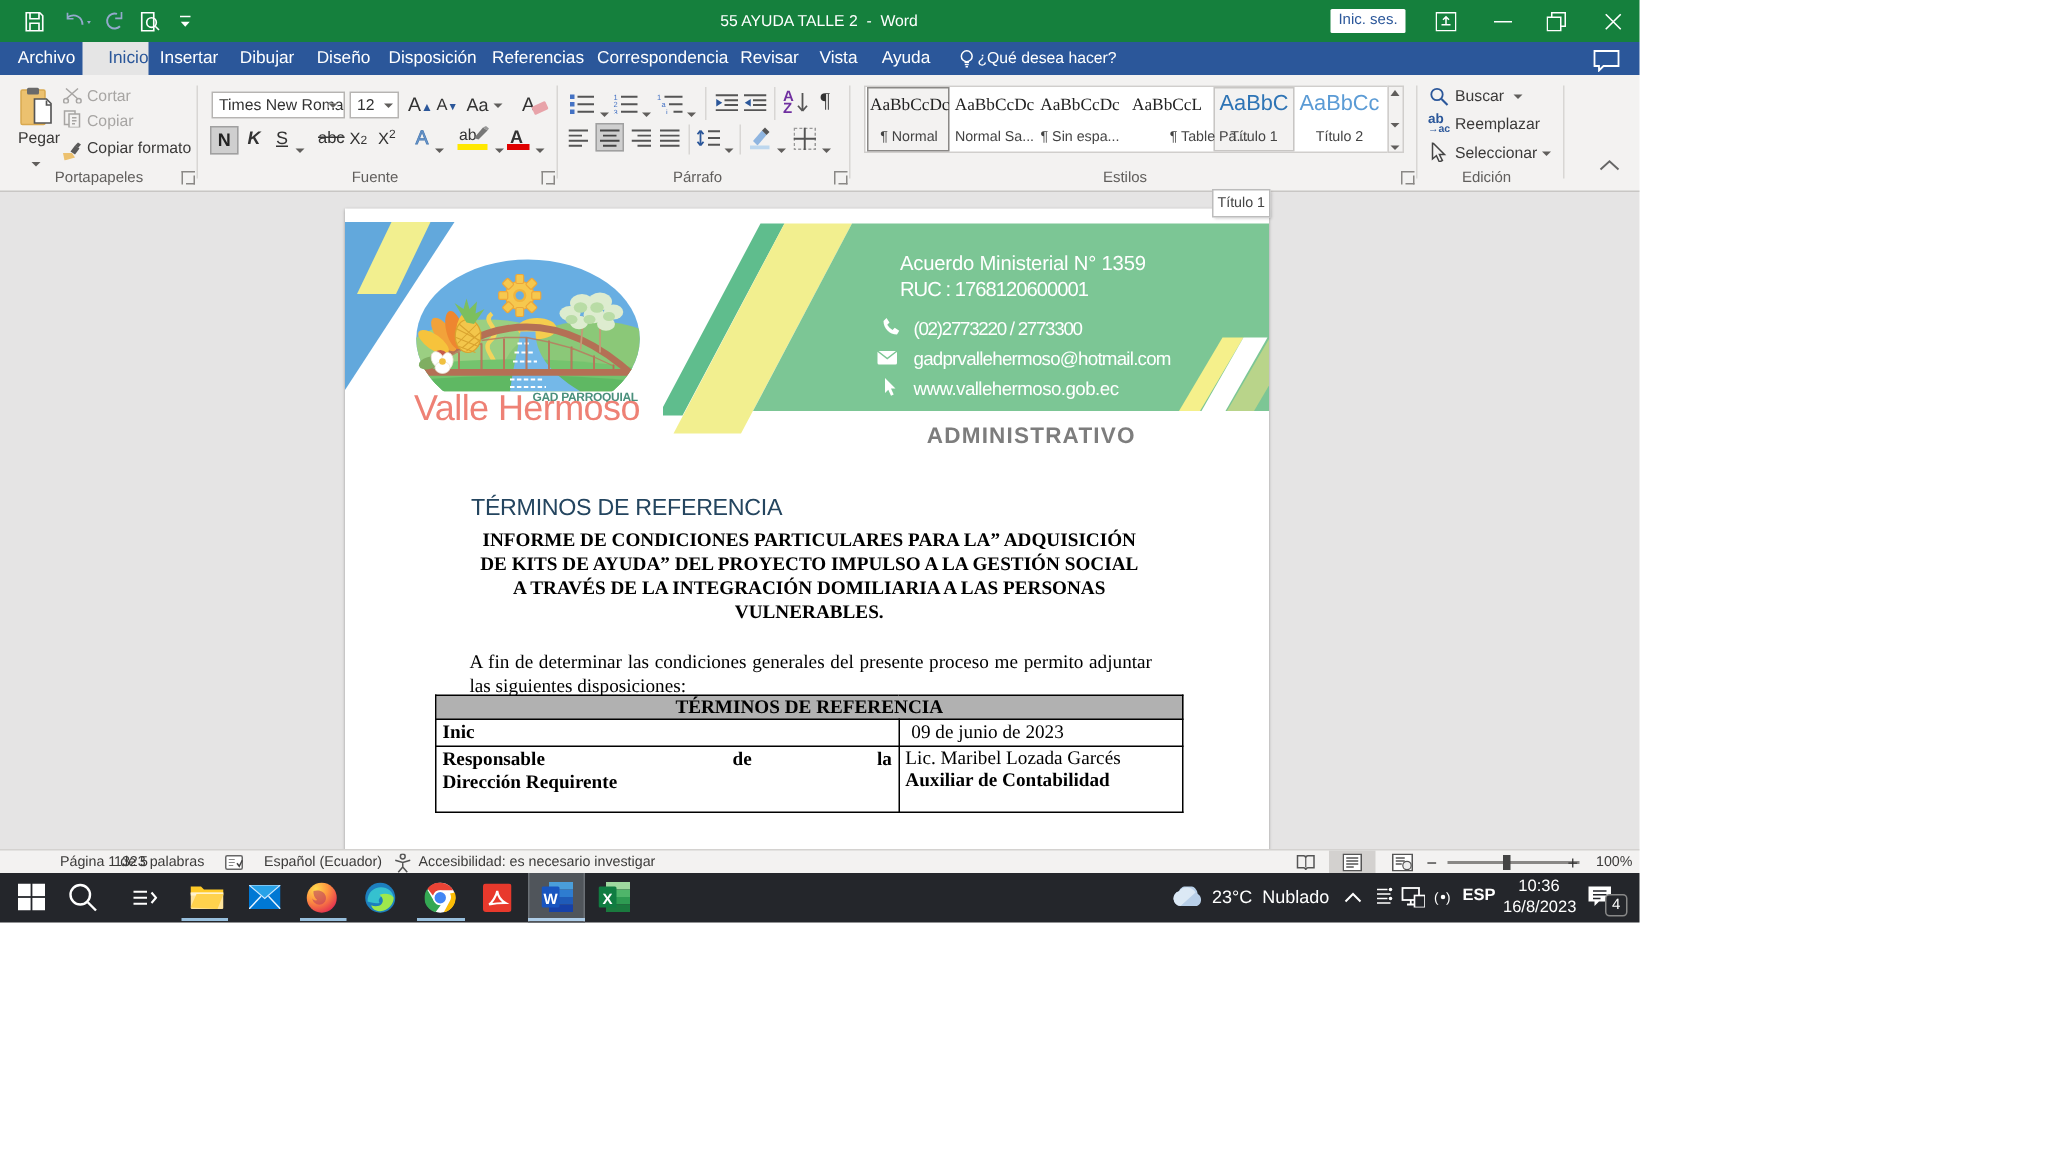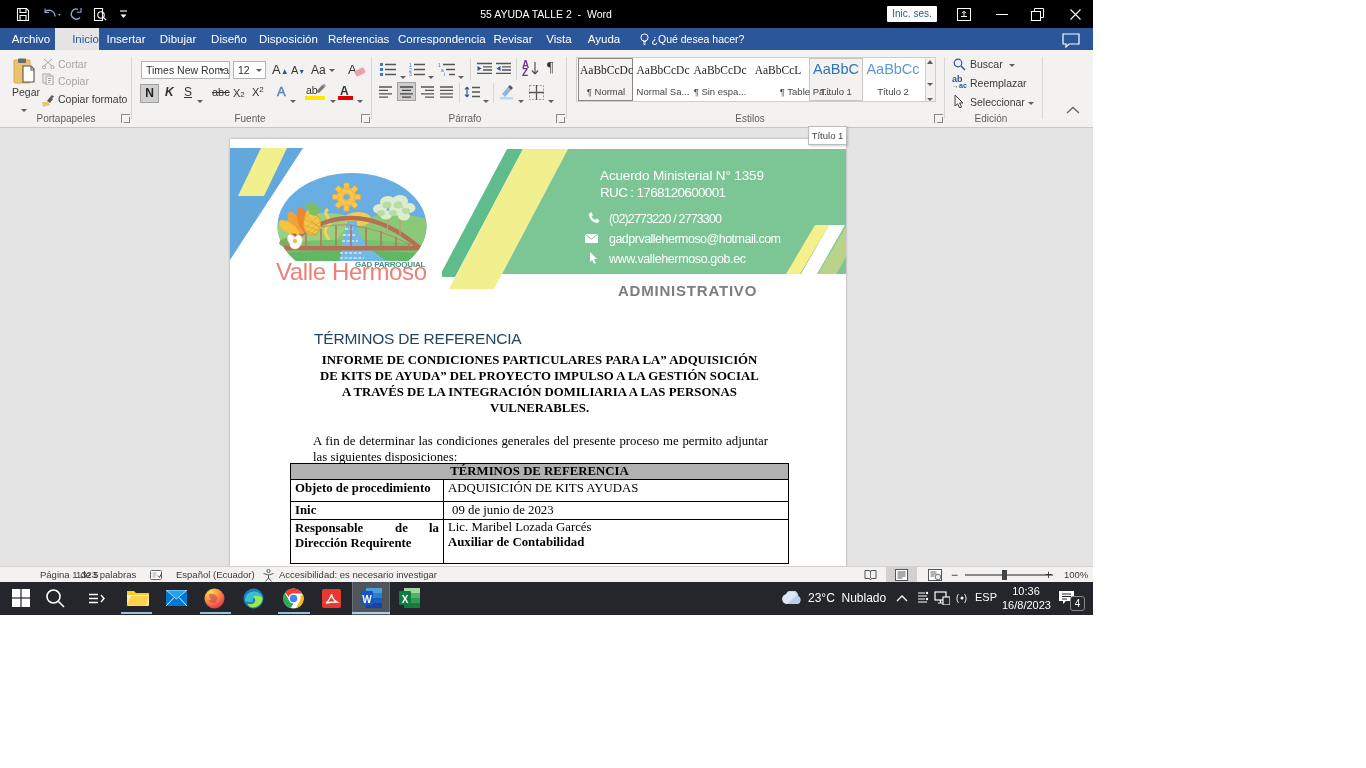--- a/index.html
+++ b/index.html
@@ -1,21 +1,21 @@
 <!DOCTYPE html>
 <html><head>
 <meta charset="utf-8">
 <style>
 html,body{margin:0;padding:0;background:#fff;width:1366px;height:768px;overflow:hidden;}
 *{box-sizing:border-box;}
 body{font-family:"Liberation Sans",sans-serif;}
 #screen{position:absolute;left:0;top:0;width:1093px;height:614px;background:#fff;}
 .abs{position:absolute;}
 
-#titlebar{position:absolute;left:0;top:0;width:1093px;height:28px;background:#000000;}
+#titlebar{position:absolute;left:0;top:0;width:1093px;height:28px;background:#15803d;}
 #tabrow{position:absolute;left:0;top:28px;width:1093px;height:22px;background:#2b579a;}
 .tab{position:absolute;top:0;height:22px;color:#fff;font-size:11.5px;line-height:22px;text-align:center;}
 #tab-active{position:absolute;left:55px;top:0;width:44px;height:22px;background:#e5e5e5;color:#2b579a;font-size:11.5px;line-height:22px;text-align:right;}
 
 #ribbon{position:absolute;left:0;top:0;width:1093px;height:128px;}
 #ribbonbg{position:absolute;left:0;top:50px;width:1093px;height:78px;background:#f3f2f1;border-bottom:1px solid #c8c6c4;}
 .vsep{position:absolute;top:57px;width:1px;height:62px;background:#d8d6d4;}
 .glabel{position:absolute;top:113px;font-size:10px;color:#605e5c;text-align:center;}
 .launcher{position:absolute;top:114px;width:9px;height:9px;border-left:1px solid #8a8886;border-top:1px solid #8a8886;}
 .launcher:after{content:"";position:absolute;left:2px;top:2px;width:5px;height:5px;border-right:1.5px solid #8a8886;border-bottom:1.5px solid #8a8886;}
@@ -440,24 +440,20 @@
       <div class="abs" style="left:380px;top:143px;width:155px;text-align:center;font-size:15px;font-weight:bold;letter-spacing:0.8px;color:#7d7d7d;">ADMINISTRATIVO</div>
       <div class="abs" style="left:84px;top:191px;font-size:15.5px;letter-spacing:-0.2px;color:#24455f;">TÉRMINOS DE REFERENCIA</div>
       <div class="abs" style="left:60px;top:213px;width:499px;text-align:center;font-family:'Liberation Serif',serif;font-size:12.8px;font-weight:bold;line-height:16px;color:#000;">INFORME DE CONDICIONES PARTICULARES PARA LA” ADQUISICIÓN<br>DE KITS DE AYUDA” DEL PROYECTO IMPULSO A LA GESTIÓN SOCIAL<br>A TRAVÉS DE LA INTEGRACIÓN DOMILIARIA A LAS PERSONAS<br>VULNERABLES.</div>
       <div class="abs" style="left:83px;top:294px;width:455px;text-align:justify;font-family:'Liberation Serif',serif;font-size:12.8px;line-height:16px;color:#000;">A fin de determinar las condiciones generales del presente proceso me permito adjuntar las siguientes disposiciones:</div>
       <table class="abs" style="left:60px;top:324px;width:499px;border-collapse:collapse;font-family:'Liberation Serif',serif;font-size:12.8px;color:#000;" cellspacing="0">
         <tbody>
             <tr>
               <td colspan="2" style="border:1px solid #000;background:#b1b1b1;text-align:center;font-weight:bold;height:15px;padding:0;">TÉRMINOS DE REFERENCIA</td>
             </tr>
         <tr>
-          <td style="border:1px solid #000;width:153px;vertical-align:top;font-weight:bold;padding:1px 4px;height:22px;">Objeto de procedimiento</td>
-          <td style="border:1px solid #000;vertical-align:top;padding:1px 4px;">ADQUISICIÓN DE KITS AYUDAS</td>
-        </tr>
-        <tr>
           <td style="border:1px solid #000;vertical-align:bottom;font-weight:bold;padding:1px 4px;height:17px;">Inic</td>
           <td style="border:1px solid #000;vertical-align:bottom;padding:1px 8px;">09 de junio de 2023</td>
         </tr>
         <tr>
           <td style="border:1px solid #000;vertical-align:top;font-weight:bold;padding:1px 4px;height:44px;"><span style="display:inline-block;width:100%;text-align:justify;text-align-last:justify;">Responsable&nbsp;&nbsp;&nbsp;&nbsp;&nbsp;&nbsp;de&nbsp;&nbsp;&nbsp;&nbsp;la</span>Dirección Requirente</td>
           <td style="border:1px solid #000;vertical-align:top;padding:0px 4px;">Lic. Maribel Lozada Garcés<br><b>Auxiliar de Contabilidad</b></td>
         </tr>
       </tbody>
         </table>
     </div>
@@ -604,21 +600,21 @@
     <svg class="abs" style="left:934px;top:9px;" width="16" height="14" viewBox="0 0 16 14">
       <rect x="1" y="1" width="11" height="8" fill="none" stroke="#fff" stroke-width="1.2"></rect>
       <path d="M4 12h6M6.5 9v3" stroke="#fff" stroke-width="1.2"></path>
       <rect x="9" y="6" width="7" height="8" fill="#24262b" stroke="#fff" stroke-width="1.1"></rect>
     </svg>
     <svg class="abs" style="left:956px;top:9px;" width="14" height="13" viewBox="0 0 14 13">
       <text x="0" y="10" font-size="9" fill="#fff" font-family="Liberation Sans,sans-serif">(</text>
       <circle cx="6" cy="7" r="1.5" fill="#fff"></circle>
       <text x="8" y="10" font-size="9" fill="#fff" font-family="Liberation Sans,sans-serif">)</text>
     </svg>
-    <div class="tbtxt" style="left:975px;top:9px;font-size:11px;">ESP</div>
+    <div class="tbtxt" style="left:975px;top:9px;font-size:11px;font-weight:bold;">ESP</div>
     <div class="tbtxt" style="left:1002px;top:2px;width:48px;text-align:center;font-size:11px;line-height:14px;">10:36<br>16/8/2023</div>
     <svg class="abs" style="left:1058px;top:8px;" width="17" height="15" viewBox="0 0 17 15">
       <path d="M1 1h15v10H8l-3 3v-3H1z" fill="#fff"></path>
       <path d="M4 4h9M4 6.5h9M4 9h5" stroke="#24262b" stroke-width="1"></path>
     </svg>
     <div class="abs" style="left:1070px;top:14px;width:15px;height:15px;background:#24262b;border:1px solid #888;border-radius:3px;color:#fff;font-size:10px;text-align:center;line-height:13px;">4</div>
   </div>
 </div>
 
 </body></html>

